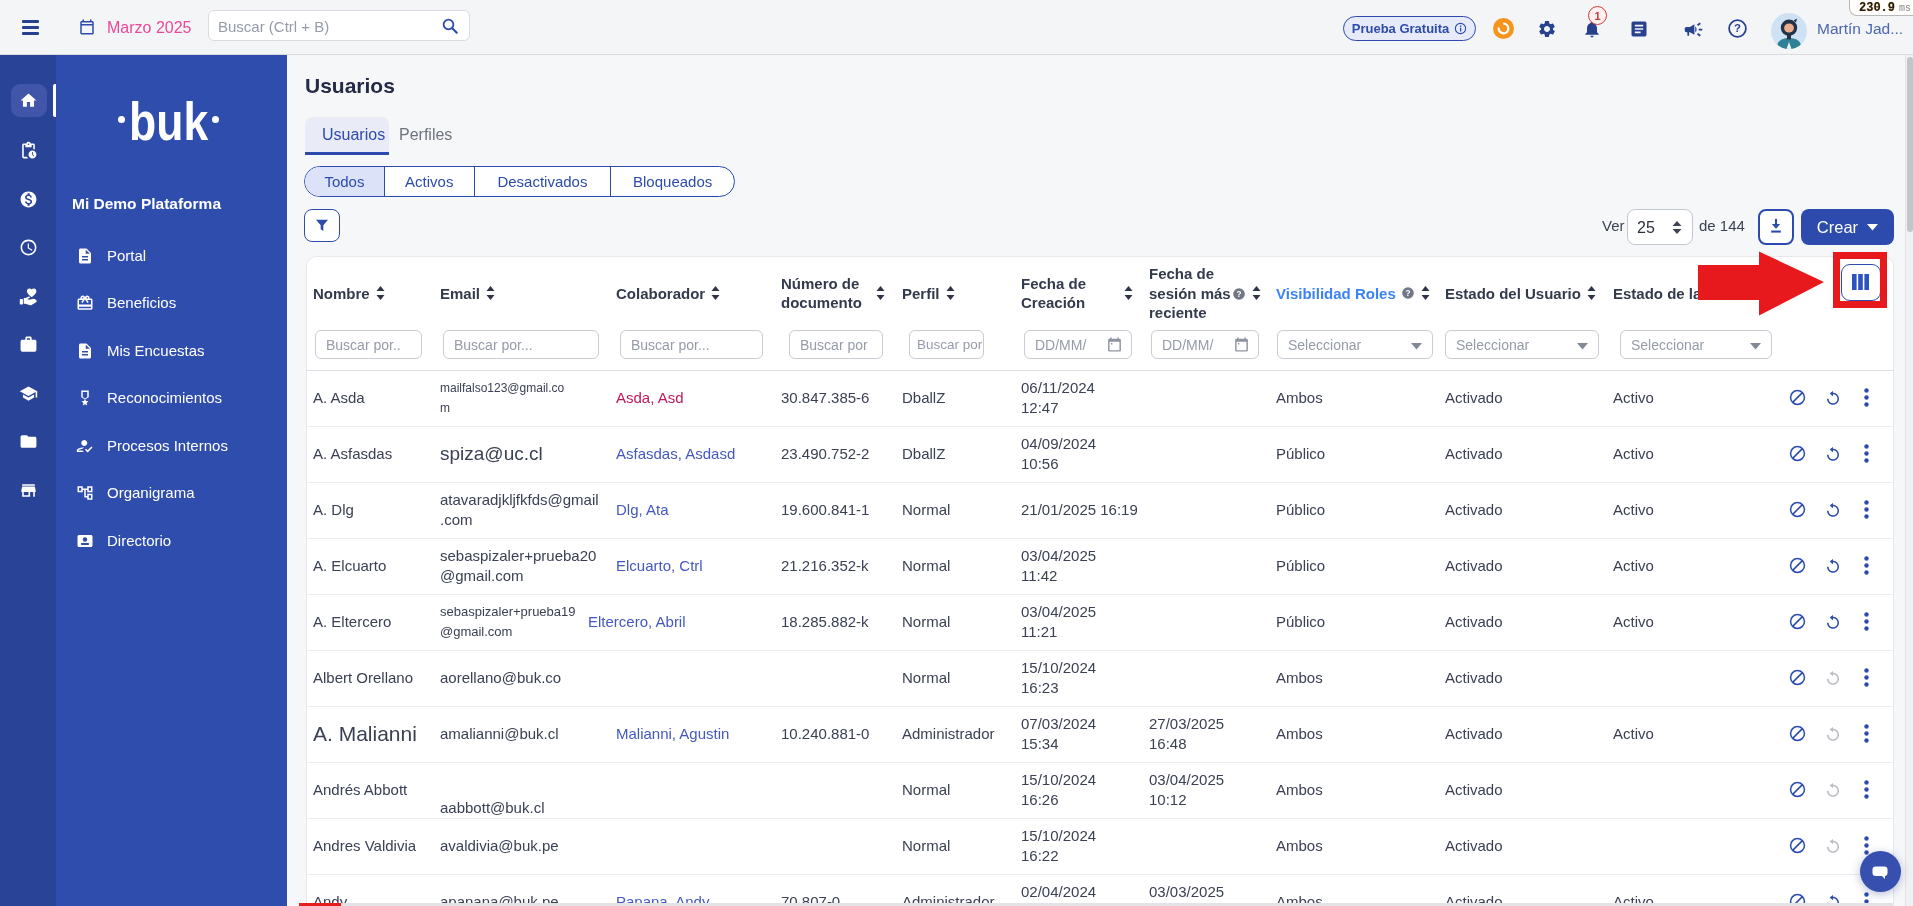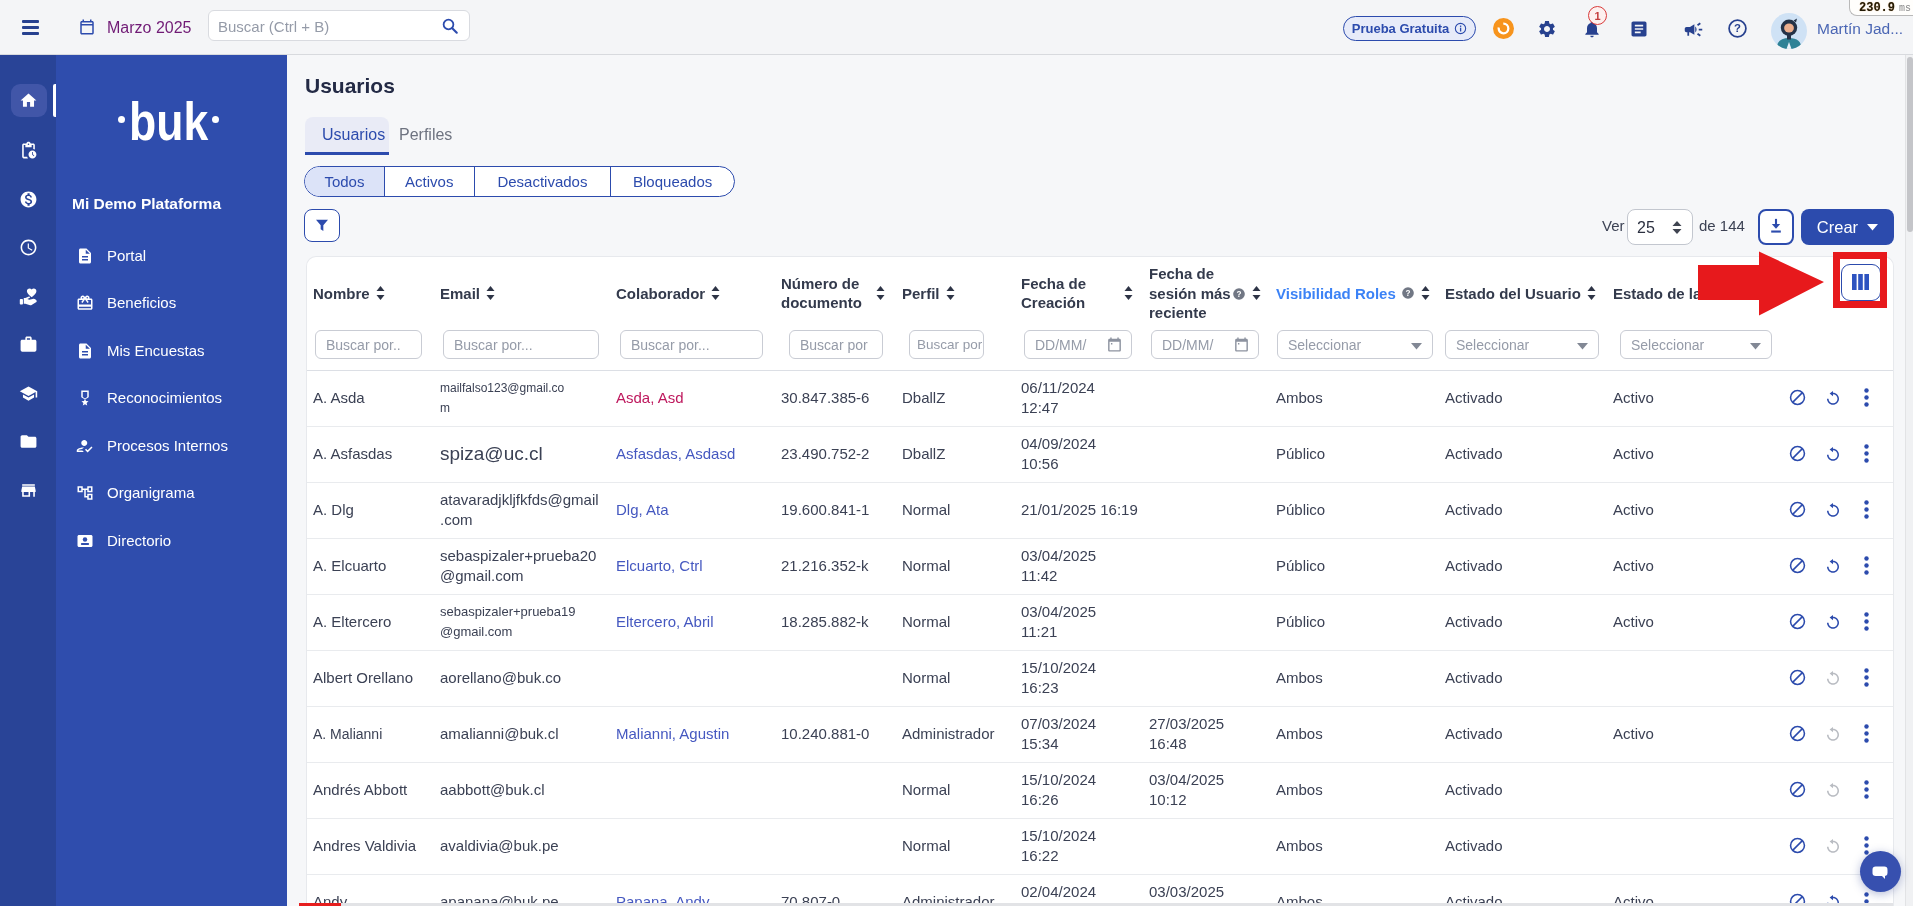--- a/index.html
+++ b/index.html
@@ -9,21 +9,21 @@
 
 <div class="a" style="left:0;top:0;width:1913px;height:55px;background:#f4f5f7;border-bottom:1px solid #d8dade;box-shadow:0 1px 3px rgba(0,0,0,.08)"></div>
 <div class="a" style="left:22px;top:20px;width:17px;height:3px;background:#27418f;border-radius:1px;z-index:31"></div>
 <div class="a" style="left:22px;top:26px;width:17px;height:3px;background:#27418f;border-radius:1px;z-index:31"></div>
 <div class="a" style="left:22px;top:32px;width:17px;height:3px;background:#27418f;border-radius:1px;z-index:31"></div>
 <div class="a" style="z-index:31">
     <svg class="a" style="left:78px;top:18px" width="18" height="18" viewBox="0 0 24 24">
       <path d="M19 4h-1V2h-2v2H8V2H6v2H5c-1.11 0-1.99.9-1.99 2L3 20c0 1.1.89 2 2 2h14c1.1 0 2-.9 2-2V6c0-1.1-.9-2-2-2zm0 16H5V10h14v10zM5 8V6h14v2H5z" fill="#2c4bad"></path>
     </svg>
   </div>
-<div class="a" style="left:107px;top:19px;font-size:16px;color:#701a75;z-index:31">Marzo 2025</div>
+<div class="a" style="left:107px;top:19px;font-size:16px;color:#ec4899;z-index:31">Marzo 2025</div>
 <div class="a" style="left:208px;top:10px;width:262px;height:31px;background:#fff;border:1px solid #d9dbe0;border-radius:6px;z-index:31"></div>
 <div class="a" style="left:218px;top:18px;font-size:15px;color:#959ba8;z-index:32">Buscar (Ctrl + B)</div>
 <svg class="a" style="left:441px;top:17px;z-index:32" width="18" height="18" viewBox="0 0 24 24">
     <circle cx="10" cy="10" r="6.5" fill="none" stroke="#2c4bad" stroke-width="2.4"></circle>
     <line x1="15" y1="15" x2="21" y2="21" stroke="#2c4bad" stroke-width="2.8" stroke-linecap="round"></line>
   </svg>
 <div class="a flx" style="left:1343px;top:16px;width:133px;height:25px;background:#e7ebf9;border:1.5px solid #2c4bad;border-radius:13px;z-index:31;justify-content:center">
     <span style="font-size:13px;font-weight:bold;color:#2c4bad">Prueba Gratuita</span>
     <svg style="margin-left:5px" width="13" height="13" viewBox="0 0 24 24">
       <circle cx="12" cy="12" r="9.5" fill="none" stroke="#2c4bad" stroke-width="2"></circle>
@@ -431,21 +431,21 @@
     <circle cx="2.5" cy="9.5" r="2.2" fill="#2c4bad"></circle>
     <circle cx="2.5" cy="16.5" r="2.2" fill="#2c4bad"></circle>
   </svg>
 <div class="a" style="left:307px;top:650px;width:1586px;height:1px;background:#e9ebee"></div>
 <div class="a flx" style="left:313px;top:594px;height:56px;">
     <div style="font-size:15px;color:#3b4154;line-height:20px">A. Eltercero</div>
   </div>
 <div class="a flx" style="left:440px;top:594px;height:56px;">
     <div style="font-size:13px;color:#3b4154;line-height:20px">sebaspizaler+prueba19<br>@gmail.com</div>
   </div>
-<div class="a flx" style="left:616px;top:594px;height:56px;justify-content:center;">
+<div class="a flx" style="left:588px;top:594px;height:56px;justify-content:center;">
     <div style="font-size:15px;color:#4558c0;line-height:20px">Eltercero, Abril</div>
   </div>
 <div class="a flx" style="left:781px;top:594px;height:56px;">
     <div style="font-size:15px;color:#3b4154;line-height:20px">18.285.882-k</div>
   </div>
 <div class="a flx" style="left:902px;top:594px;height:56px;">
     <div style="font-size:15px;color:#3b4154;line-height:20px">Normal</div>
   </div>
 <div class="a flx" style="left:1021px;top:594px;height:56px;">
     <div style="font-size:15px;color:#3b4154;line-height:20px">03/04/2025<br>11:21</div>
@@ -497,21 +497,21 @@
 <svg class="a" style="left:1824px;top:669px" width="18" height="18" viewBox="0 0 24 24">
     <path d="M12 5V2.5L7.5 6 12 9.5V7c3.3 0 6 2.7 6 6s-2.7 6-6 6-6-2.7-6-6H4c0 4.4 3.6 8 8 8s8-3.6 8-8-3.6-8-8-8z" fill="#b9bcc2"></path>
   </svg>
 <svg class="a" style="left:1864px;top:668px" width="5" height="19" viewBox="0 0 5 19">
     <circle cx="2.5" cy="2.5" r="2.2" fill="#2c4bad"></circle>
     <circle cx="2.5" cy="9.5" r="2.2" fill="#2c4bad"></circle>
     <circle cx="2.5" cy="16.5" r="2.2" fill="#2c4bad"></circle>
   </svg>
 <div class="a" style="left:307px;top:762px;width:1586px;height:1px;background:#e9ebee"></div>
 <div class="a flx" style="left:313px;top:706px;height:56px;">
-    <div style="font-size:14px;color:#3b4154;line-height:20px">A. Malianni</div>
+    <div style="font-size:21px;color:#3b4154;line-height:20px">A. Malianni</div>
   </div>
 <div class="a flx" style="left:440px;top:706px;height:56px;">
     <div style="font-size:15px;color:#3b4154;line-height:20px">amalianni@buk.cl</div>
   </div>
 <div class="a flx" style="left:616px;top:706px;height:56px;">
     <div style="font-size:15px;color:#4558c0;line-height:20px">Malianni, Agustin</div>
   </div>
 <div class="a flx" style="left:781px;top:706px;height:56px;">
     <div style="font-size:15px;color:#3b4154;line-height:20px">10.240.881-0</div>
   </div>
@@ -542,21 +542,21 @@
   </svg>
 <svg class="a" style="left:1864px;top:724px" width="5" height="19" viewBox="0 0 5 19">
     <circle cx="2.5" cy="2.5" r="2.2" fill="#2c4bad"></circle>
     <circle cx="2.5" cy="9.5" r="2.2" fill="#2c4bad"></circle>
     <circle cx="2.5" cy="16.5" r="2.2" fill="#2c4bad"></circle>
   </svg>
 <div class="a" style="left:307px;top:818px;width:1586px;height:1px;background:#e9ebee"></div>
 <div class="a flx" style="left:313px;top:762px;height:56px;">
     <div style="font-size:15px;color:#3b4154;line-height:20px">Andrés Abbott</div>
   </div>
-<div class="a flx" style="left:440px;top:762px;height:56px;">
+<div class="a flx" style="left:440px;top:762px;height:56px;align-items:flex-end;">
     <div style="font-size:15px;color:#3b4154;line-height:20px">aabbott@buk.cl</div>
   </div>
 <div class="a flx" style="left:902px;top:762px;height:56px;">
     <div style="font-size:15px;color:#3b4154;line-height:20px">Normal</div>
   </div>
 <div class="a flx" style="left:1021px;top:762px;height:56px;">
     <div style="font-size:15px;color:#3b4154;line-height:20px">15/10/2024<br>16:26</div>
   </div>
 <div class="a flx" style="left:1149px;top:762px;height:56px;">
     <div style="font-size:15px;color:#3b4154;line-height:20px">03/04/2025<br>10:12</div>

